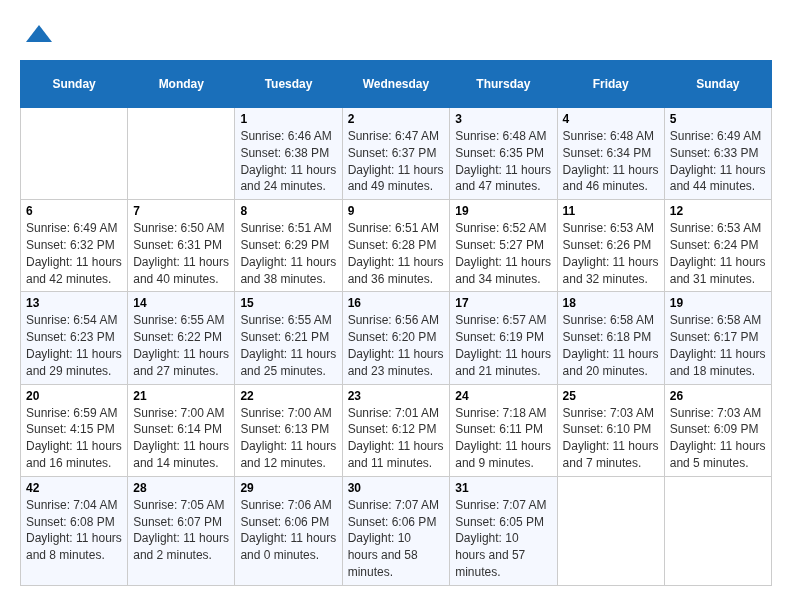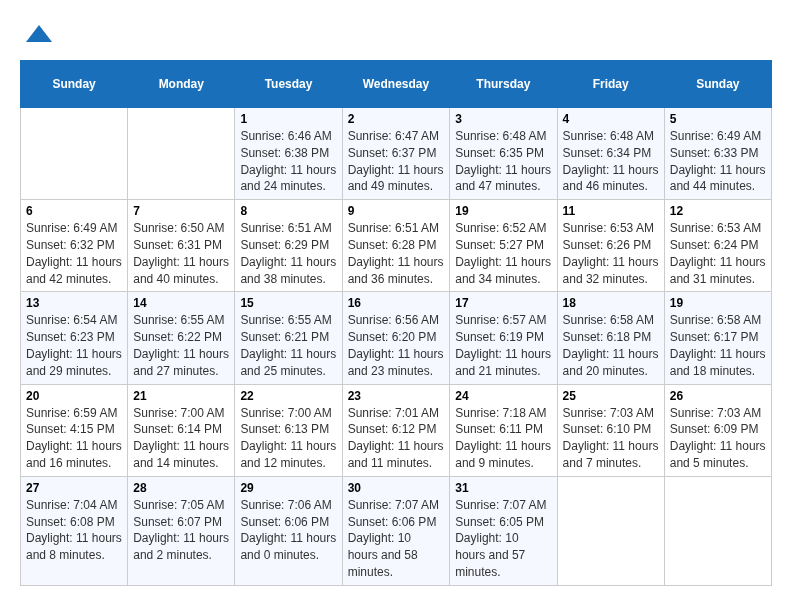--- a/index.html
+++ b/index.html
@@ -336,21 +336,21 @@
         <span class="day-number">26</span>
         <div class="day-info">
           <div>Sunrise: 7:03 AM</div>
           <div>Sunset: 6:09 PM</div>
           <div>Daylight: 11 hours and 5 minutes.</div>
         </div>
       </td>
       </tr>
       <tr>
         <td>
-        <span class="day-number">27</span>
+        <span class="day-number">42</span>
         <div class="day-info">
           <div>Sunrise: 7:04 AM</div>
           <div>Sunset: 6:08 PM</div>
           <div>Daylight: 11 hours and 8 minutes.</div>
         </div>
       </td>
         <td>
         <span class="day-number">28</span>
         <div class="day-info">
           <div>Sunrise: 7:05 AM</div>

